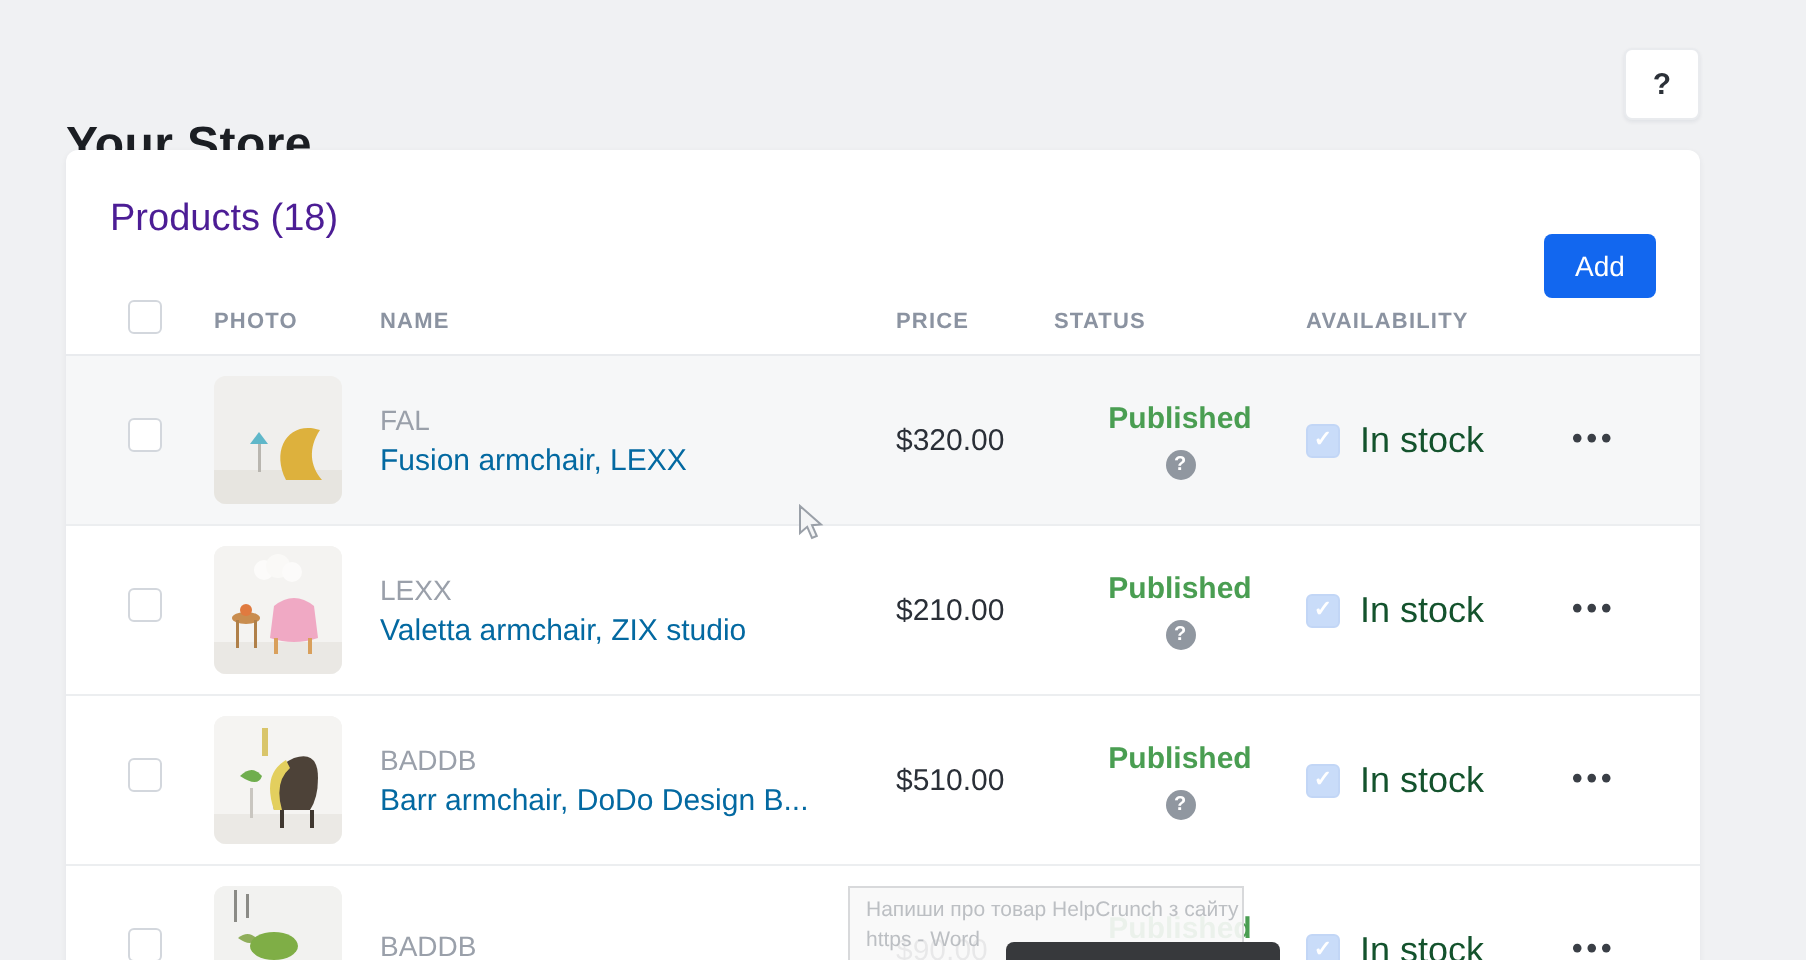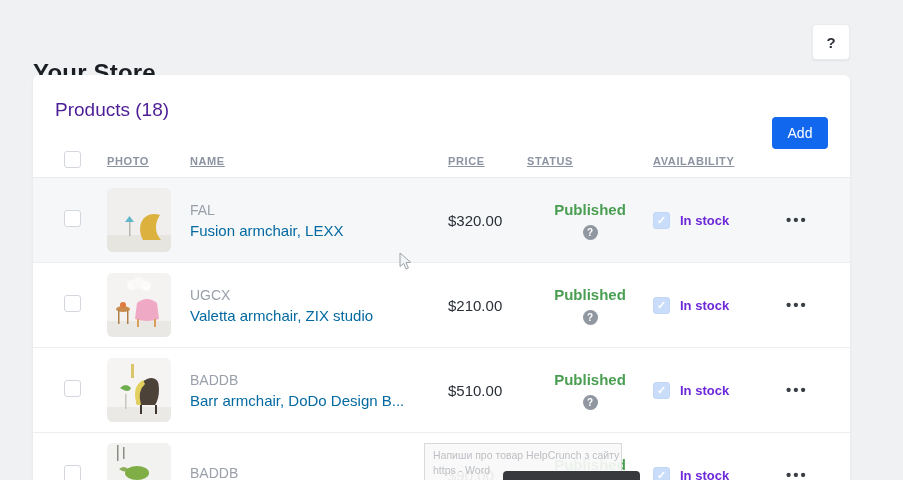--- a/index.html
+++ b/index.html
@@ -36,21 +36,21 @@
   .row-grid {
     display:grid;
     grid-template-columns:74px 83px 258px 79px 126px 130px 1fr;
     align-items:center;
   }
   .thead {
     height:33px; border-bottom:1px solid #e9ebee;
   }
   .th {
     font-size:11px; font-weight:700; letter-spacing:.6px;
-    color:#8b93a1; text-transform:uppercase;text-decoration:underline;
+    color:#8b93a1; text-transform:uppercase;
   }
   .prow { height:85px; border-bottom:1px solid #eceef0; }
   .prow.alt { background:#f6f7f8; }
   .cb-cell { padding-left:31px; }
   .checkbox {
     display:inline-block; width:17px; height:17px;
     border:1.5px solid #d3d7dd; border-radius:3px; background:#fff; cursor:pointer;
   }
   .photo {
     width:64px; height:64px; border-radius:6px; overflow:hidden;
@@ -65,21 +65,21 @@
   .q-badge {
     width:15px; height:15px; border-radius:50%; background:#9097a0;
     color:#fff; font-size:10px; font-weight:700; line-height:15px;
     text-align:center; cursor:pointer;
   }
   .avail-cell { display:flex; align-items:center; gap:10px; }
   .checkbox.checked {
     background:#c9dcf9; border-color:#c2d6f6; color:#fff;
     font-size:11px; font-weight:700; line-height:15px; text-align:center;
   }
-  .avail-label { font-size:13px; color:#6d28d9;font-weight:bold; }
+  .avail-label { font-size:18px; color:#14532d; }
   .menu-cell { text-align:left; padding-left:3px; }
   .more-dots {
     font-size:15px; font-weight:700; letter-spacing:2px; color:#3a3f46;
     cursor:pointer; user-select:none;
   }
   .taskbar-tooltip {
     position:absolute; left:424px; top:443px; width:198px; z-index:5;
     background:rgba(249,249,249,.92); border:1px solid #d8d9db;
     padding:4px 8px; font-size:10.5px; line-height:1.45; color:#bcbfc3;
     white-space:nowrap; overflow:hidden;
@@ -155,21 +155,21 @@
         <rect x="30" y="46" width="2" height="8" fill="#d9a05c"></rect>
             <rect x="47" y="46" width="2" height="8" fill="#d9a05c"></rect>
         <ellipse cx="16" cy="36" rx="7" ry="3" fill="#c98d4f"></ellipse>
         <rect x="11" y="37" width="1.5" height="14" fill="#b08049"></rect>
             <rect x="20" y="37" width="1.5" height="14" fill="#b08049"></rect>
         <circle cx="16" cy="32" r="3" fill="#e07a3f"></circle>
       </svg>
     </div>
       </div>
     <div>
-      <div class="code">UGCX</div>
+      <div class="code">LEXX</div>
       <div class="pname">Valetta armchair, ZIX studio</div>
     </div>
     <div class="price">$210.00</div>
     <div class="status-cell">
       <span class="status-text">Published</span>
       <span class="q-badge">?</span>
     </div>
     <div class="avail-cell">
       <span class="checkbox checked">✓</span>
       <span class="avail-label">In stock</span>

